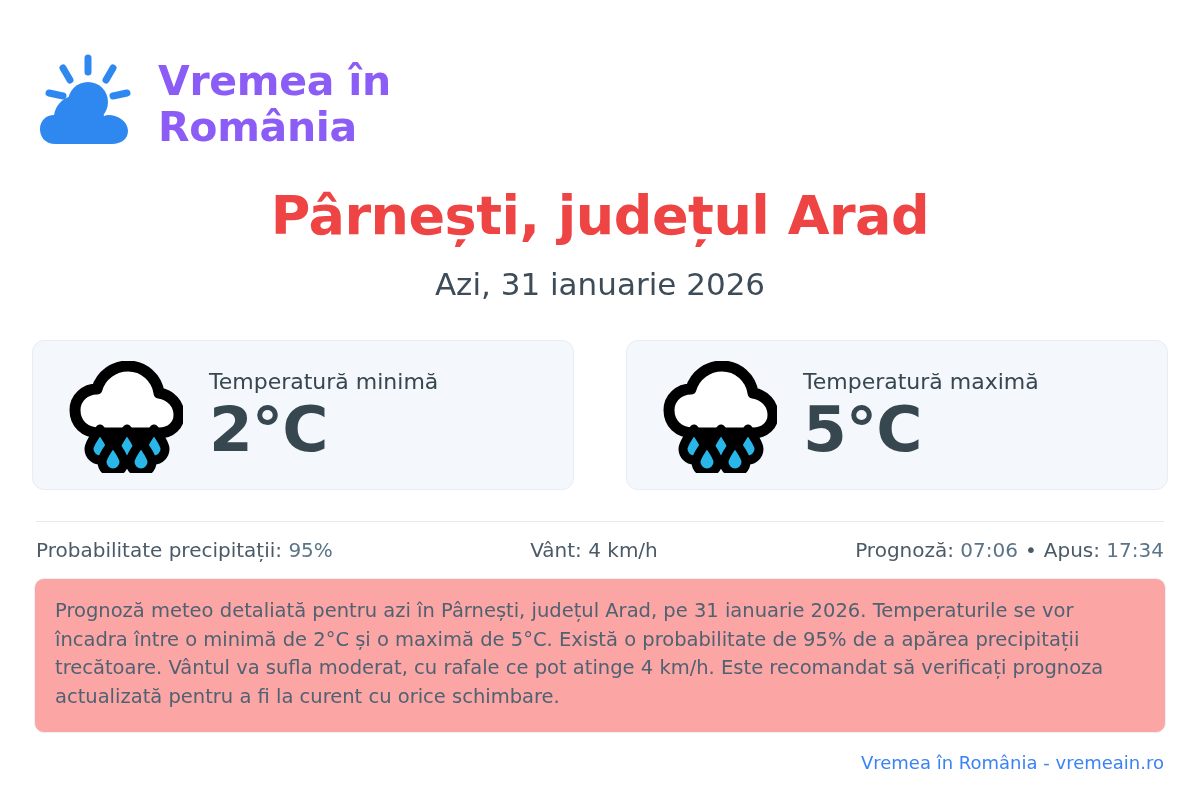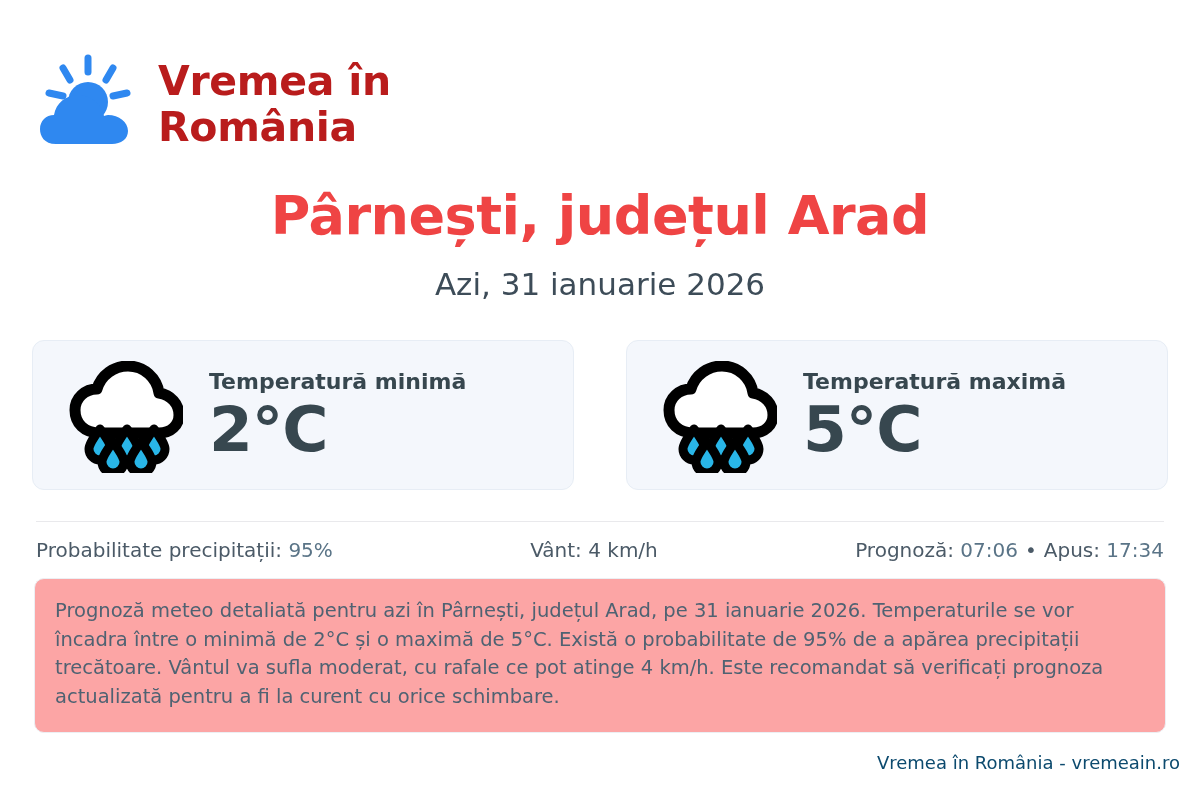--- a/index.html
+++ b/index.html
@@ -32,21 +32,21 @@
   .brand-icon {
     width: 104px;
     height: 104px;
     flex: 0 0 104px;
     display: block;
   }
   .brand-text {
     font-size: 41px;
     font-weight: 700;
     line-height: 1.13;
-    color: #b91c1c;
+    color: #8b5cf6;
     letter-spacing: -0.3px;
     white-space: pre-line;
   }
 
   
   .title {
     position: absolute;
     left: 0;
     top: 186px;
     width: 1200px;
@@ -94,21 +94,21 @@
     height: 108px;
     flex: 0 0 116px;
   }
   .card-body {
     display: flex;
     flex-direction: column;
     justify-content: center;
   }
   .card-label {
     font-size: 22px;
-    font-weight: 700;
+    font-weight: 400;
     color: #37474f;
     line-height: 1.25;
     margin-bottom: 2px;
   }
   .card-value {
     font-size: 63px;
     font-weight: 700;
     color: #37474f;
     line-height: 1.02;
     letter-spacing: -1px;
@@ -152,24 +152,24 @@
     padding: 18px 22px 0 20px;
     overflow: hidden;
     font-size: 19.5px;
     line-height: 28.5px;
     color: #4f6272;
   }
 
   
   .footer {
     position: absolute;
-    right: 20px;
+    right: 36px;
     top: 752px;
     font-size: 18px;
-    color: #0c4a6e;
+    color: #3b82f6;
     text-align: right;
   }
 </style>
 </head>
 <body>
 
 <div class="page">
 
   <div class="brand">
     <span class="brand-icon">

